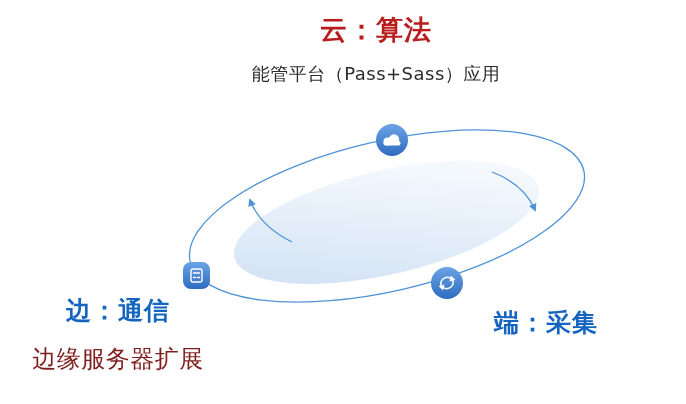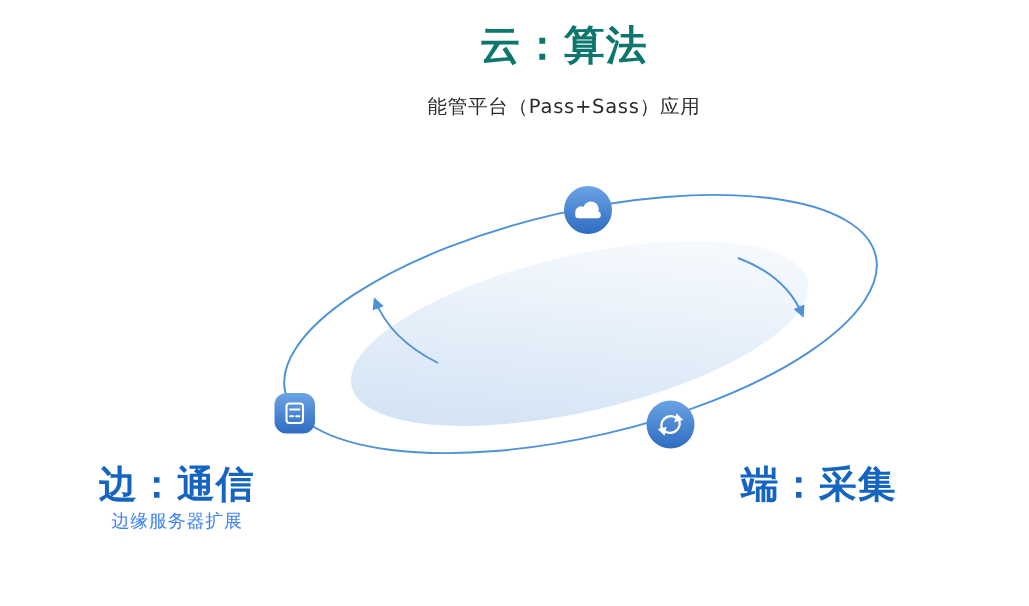--- a/index.html
+++ b/index.html
@@ -13,40 +13,41 @@
     overflow: hidden;
   }
   .svg-layer { position: absolute; left: 0; top: 0; }
   .text-block {
     position: absolute;
     text-align: center;
     transform: translateX(-50%);
     white-space: nowrap;
   }
   .top-title {
-    color: #0f766e;
+    color: #b91c1c;
     font-weight: bold;
     font-size: 27px;
     letter-spacing: 1px;
   }
   .top-sub {
     color: #2b2b2b;
-    font-size: 13px;
+    font-size: 18px;
     margin-top: 14px;
     letter-spacing: 0.5px;
   }
   .corner-title {
     color: #1565c0;
     font-weight: bold;
     font-size: 25px;
     letter-spacing: 1px;
   }
   .corner-sub {
-    color: #3b82f6;
-    font-size: 12px;
+    color: #7f1d1d;
+    font-size: 24px;
+    margin-top: 16px;
     letter-spacing: 0.5px;
   }
 </style>
 </head>
 <body>
 
 <div class="canvas">
 
   <svg class="svg-layer" width="686" height="404" viewBox="0 0 686 404">
     <defs>
@@ -100,21 +101,21 @@
         <polygon points="443,290.5 438.5,286 444.5,284.5" fill="#ffffff"></polygon>
       </g>
     </g>
   </svg>
 
   <div class="text-block" style="left:376px; top:12px;">
     <div class="top-title">云：算法</div>
     <div class="top-sub">能管平台（Pass+Sass）应用</div>
   </div>
 
-  <div class="text-block" style="left:118px; top:306px;">
+  <div class="text-block" style="left:118px; top:294px;">
     <div class="corner-title">边：通信</div>
     <div class="corner-sub">边缘服务器扩展</div>
   </div>
 
   <div class="text-block" style="left:546px; top:306px;">
     <div class="corner-title">端：采集</div>
   </div>
 
 </div>
 

